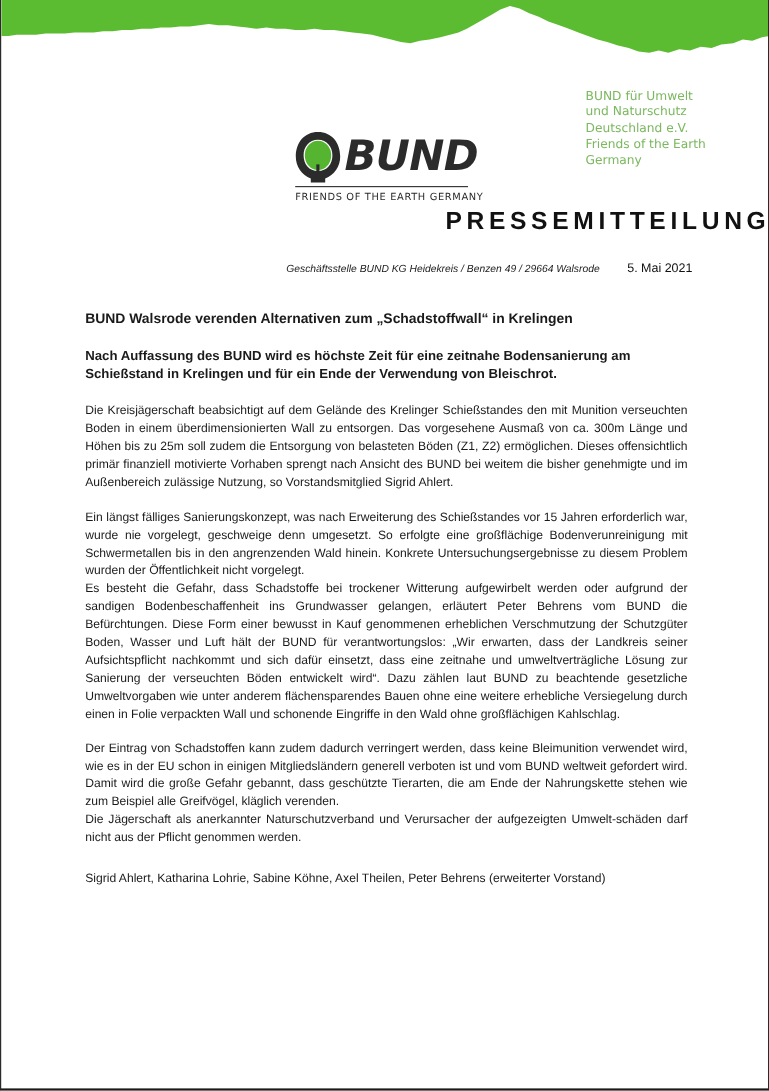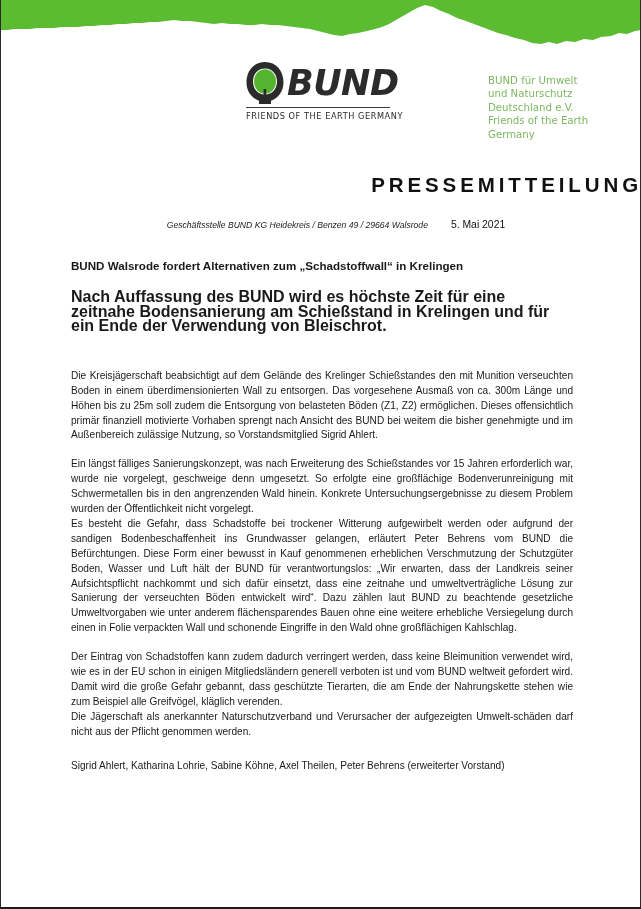--- a/index.html
+++ b/index.html
@@ -36,20 +36,21 @@
   .logo-area {
     position: absolute;
     top: 60px;
     left: 243px;
     width: 160px;
   }
   .logo-row {
     display: flex;
     align-items: center;
     height: 46px;
+    margin-top: 48px;
   }
   .logo-mark {
     width: 42px;
     height: 46px;
     flex: 0 0 42px;
     position: relative;
   }
   .logo-word {
     font-family: "DejaVu Sans", sans-serif;
     font-weight: bold;
@@ -102,24 +103,24 @@
     font-weight: bold;
     font-size: 20.5px;
     letter-spacing: 3.9px;
     color: #111111;
   }
 
   
   .meta-row {
     position: absolute;
     top: 219px;
-    left: 84px;
+    left: 74px;
     width: 502px;
     display: flex;
-    justify-content: center;
+    justify-content: flex-end;
     align-items: baseline;
   }
   .meta-office {
     font-family: "Liberation Sans", sans-serif;
     font-style: italic;
     font-size: 8.6px;
     color: #1c1c1c;
   }
   .meta-date {
     font-family: "Liberation Sans", sans-serif;
@@ -139,23 +140,23 @@
   .headline {
     font-family: "Liberation Sans", sans-serif;
     font-weight: bold;
     font-size: 11.6px;
     line-height: 15px;
     margin-bottom: 17px;
   }
   .lead {
     font-family: "Liberation Sans", sans-serif;
     font-weight: bold;
-    font-size: 16px;
+    font-size: 11px;
     line-height: 14.6px;
-    margin-bottom: 35px;
+    margin-bottom: 17px;
   }
   p.para {
     font-family: "Liberation Sans", sans-serif;
     font-size: 10.1px;
     line-height: 14.9px;
     margin: 0 0 14px 0;
     text-align: justify;
   }
   p.para.tight {
     margin-bottom: 0;
@@ -204,21 +205,21 @@
   </div>
 
   <div class="press-title">PRESSEMITTEILUNG</div>
 
   <div class="meta-row">
     <div class="meta-office">Geschäftsstelle BUND KG Heidekreis /  Benzen 49 /  29664 Walsrode</div>
     <div class="meta-date">5. Mai 2021</div>
   </div>
 
   <div class="content">
-    <div class="headline">BUND Walsrode fordert Alternativen zum „Schadstoffwall“ in Krelingen</div>
+    <div class="headline">BUND Walsrode verenden Alternativen zum „Schadstoffwall“ in Krelingen</div>
     <div class="lead">Nach Auffassung des BUND wird es höchste Zeit für eine zeitnahe Bodensanierung am Schießstand in Krelingen und für ein Ende der Verwendung von Bleischrot.</div>
 
     <p class="para">Die Kreisjägerschaft beabsichtigt auf dem Gelände des Krelinger Schießstandes den mit Munition verseuchten Boden in einem überdimensionierten Wall zu entsorgen. Das vorgesehene Ausmaß von ca. 300m Länge und Höhen bis zu 25m soll zudem die Entsorgung von belasteten Böden (Z1, Z2) ermöglichen. Dieses offensichtlich primär finanziell motivierte Vorhaben sprengt nach Ansicht des BUND bei weitem die bisher genehmigte und im Außenbereich zulässige Nutzung, so Vorstandsmitglied Sigrid Ahlert.</p>
     <p class="para tight">Ein längst fälliges Sanierungskonzept, was nach Erweiterung des Schießstandes vor 15 Jahren erforderlich war, wurde nie vorgelegt, geschweige denn umgesetzt. So erfolgte eine großflächige Bodenverunreinigung mit Schwermetallen bis in den angrenzenden Wald hinein. Konkrete Untersuchungsergebnisse zu diesem Problem wurden der Öffentlichkeit nicht vorgelegt.</p>
     <p class="para">Es besteht die Gefahr, dass Schadstoffe bei trockener Witterung aufgewirbelt werden oder aufgrund der sandigen Bodenbeschaffenheit ins Grundwasser gelangen, erläutert Peter Behrens vom BUND die Befürchtungen. Diese Form einer bewusst in Kauf genommenen erheblichen Verschmutzung der Schutzgüter Boden, Wasser und Luft hält der BUND für verantwortungslos: „Wir erwarten, dass der Landkreis seiner Aufsichtspflicht nachkommt und sich dafür einsetzt, dass eine zeitnahe und umweltverträgliche Lösung zur Sanierung der verseuchten Böden entwickelt wird“. Dazu zählen laut BUND zu beachtende gesetzliche Umweltvorgaben wie unter anderem flächensparendes Bauen ohne eine weitere erhebliche Versiegelung durch einen in Folie verpackten Wall und schonende Eingriffe in den Wald ohne großflächigen Kahlschlag.</p>
     <p class="para tight">Der Eintrag von Schadstoffen kann zudem dadurch verringert werden, dass keine Bleimunition verwendet wird, wie es in der EU schon in einigen Mitgliedsländern generell verboten ist und vom BUND weltweit gefordert wird. Damit wird die große Gefahr gebannt, dass geschützte Tierarten, die am Ende der Nahrungskette stehen wie zum Beispiel alle Greifvögel, kläglich verenden.</p>
     <p class="para">Die Jägerschaft als anerkannter Naturschutzverband und Verursacher der aufgezeigten Umwelt-schäden darf nicht aus der Pflicht genommen werden.</p>
 
     <div class="signoff">
       <div>Sigrid Ahlert, Katharina Lohrie, Sabine Köhne, Axel Theilen, Peter Behrens (erweiterter Vorstand)</div>

